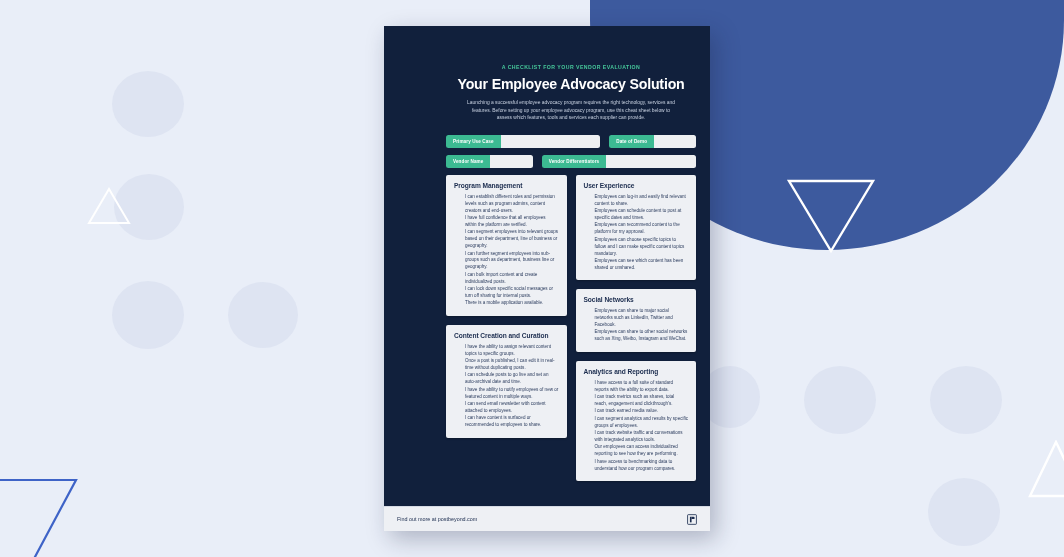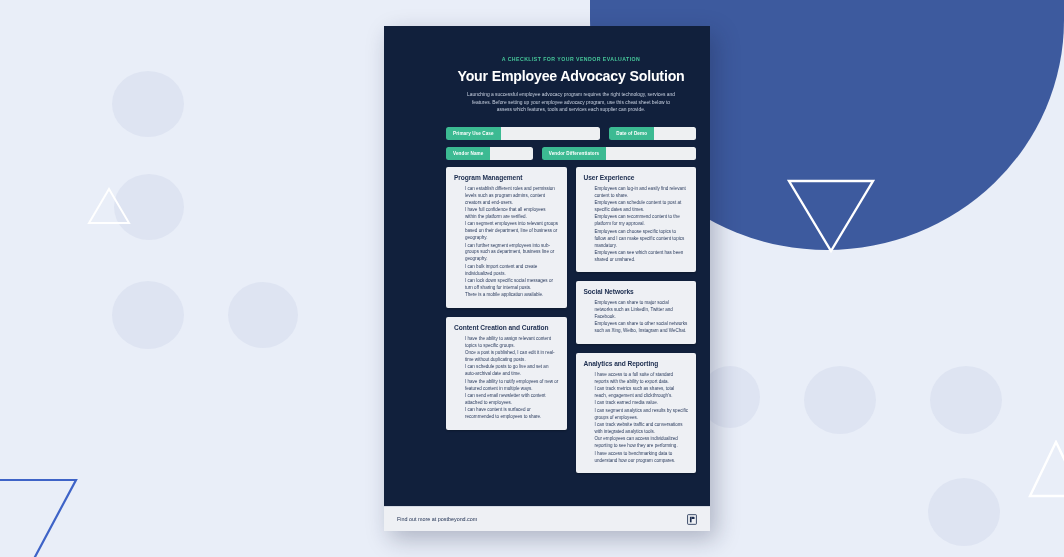--- a/index.html
+++ b/index.html
@@ -20,21 +20,21 @@
   
   #doc-wrap{
     position:absolute;left:384px;top:26px;width:326px;height:505px;
     box-shadow:6px 8px 22px rgba(20,30,60,.28);
     background:#11203c;
   }
   #doc{
     position:absolute;inset:0;background:#11203c;
     display:flex;flex-direction:column;
   }
-  .doc-body{flex:1;padding:8px 14px;margin-left:48px;}
+  .doc-body{flex:1;padding:16px 14px;margin-left:48px;}
 
   .eyebrow{
     text-align:center;color:#46c79a;font-size:5.2px;letter-spacing:.45px;
     font-weight:bold;margin-top:22px;text-transform:uppercase;
   }
   .title{
     text-align:center;color:#ffffff;font-size:14.2px;font-weight:bold;
     margin-top:6px;letter-spacing:-.2px;
   }
   .subtitle{

